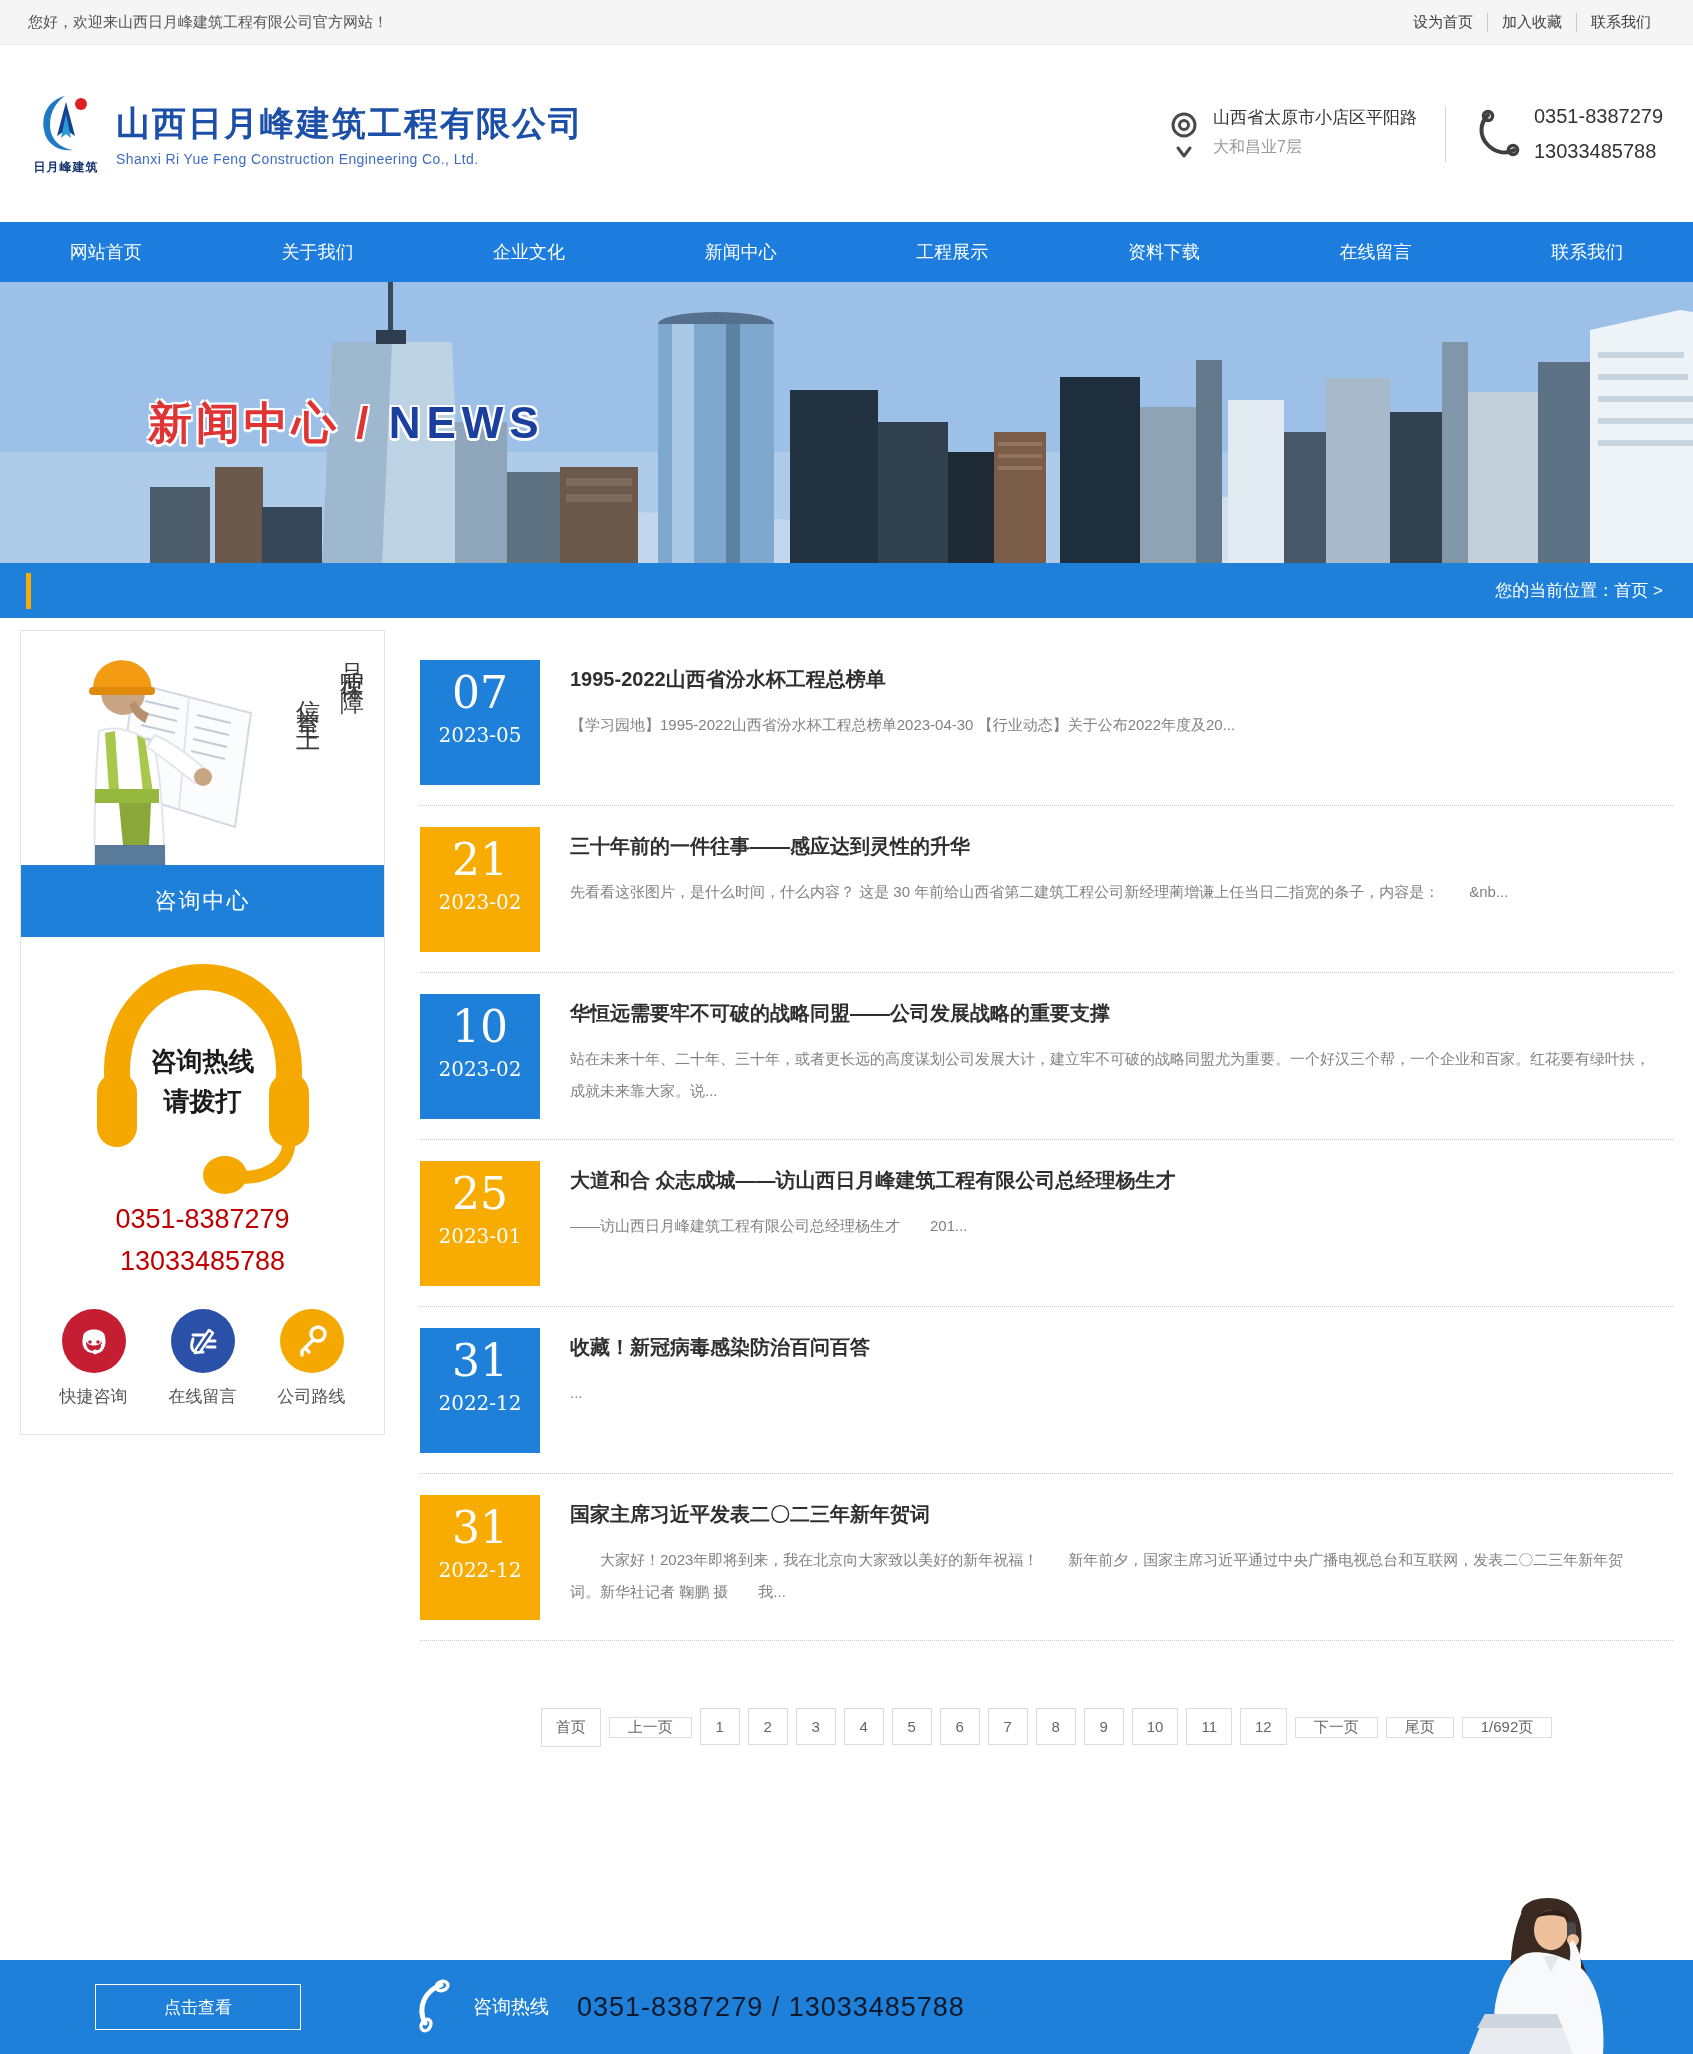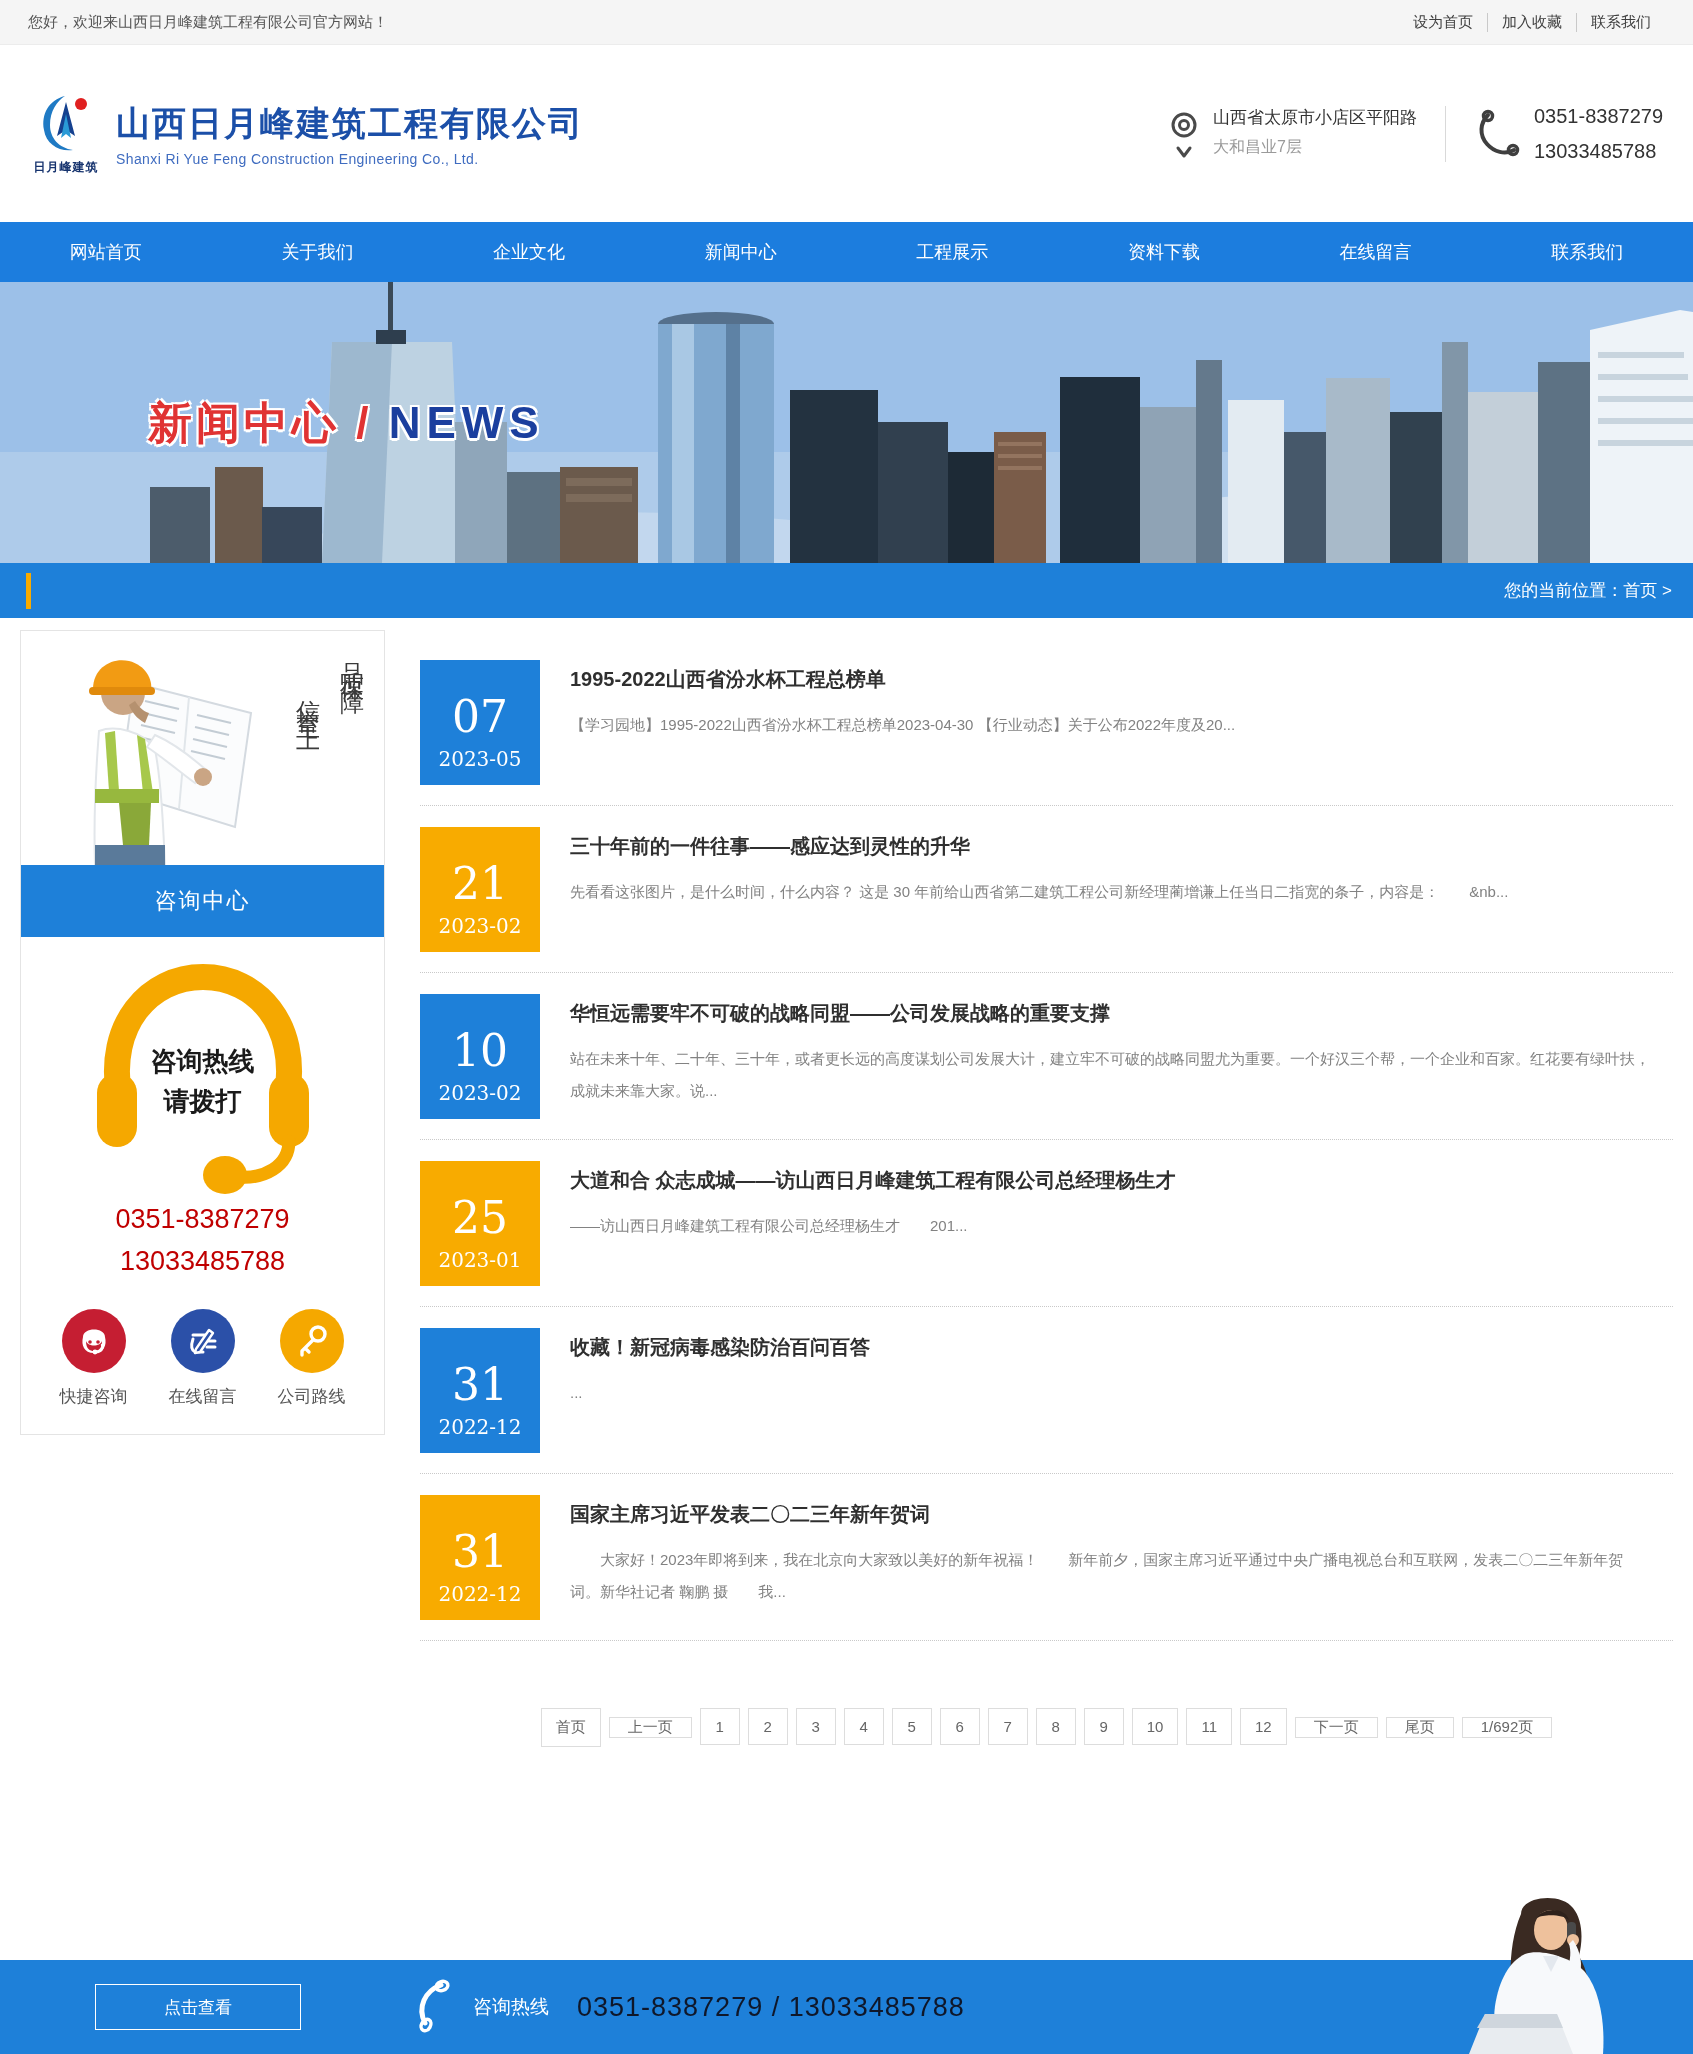--- a/index.html
+++ b/index.html
@@ -51,21 +51,21 @@
   .banner-title {
     position:absolute; left:148px; top:112px; font-size:44px; font-weight:bold;
     letter-spacing:4px; white-space:nowrap;
     text-shadow:-2px -2px 0 #fff, 2px -2px 0 #fff, -2px 2px 0 #fff, 2px 2px 0 #fff, 0 3px 0 #fff;
   }
   .banner-title .cn, .banner-title .sep { color:#e03333; }
   .banner-title .en { color:#1b3f9e; letter-spacing:6px; }
   
   .crumbbar { height:55px; background:#1e80d9; display:flex; align-items:center; position:relative; }
   .crumb-accent { position:absolute; left:26px; top:10px; width:5px; height:36px; background:#f8ab00; }
-  .crumb-text { margin-left:auto; padding-right:21px; color:#fff; font-size:17px; cursor:pointer; }
+  .crumb-text { margin-left:auto; padding-right:30px; color:#fff; font-size:17px; cursor:pointer; }
   
   .main { display:flex; padding:12px 20px 0; min-height:1248px; align-items:flex-start; }
   
   .sidebar { width:365px; flex-shrink:0; border:1px solid #e4e4e4; background:#fff; padding-bottom:26px; }
   .side-hero { height:234px; position:relative; background:#fff; overflow:hidden; }
   .slogan { position:absolute; writing-mode:vertical-rl; font-size:24px; color:#3a3a3a; letter-spacing:9px; }
   .slogan-right { right:16px; top:12px; }
   .slogan-left { right:60px; top:50px; }
   .side-consult {
     height:72px; background:#1e80d9; color:#fff; font-size:22px;
@@ -85,21 +85,21 @@
   .quick-label { font-size:17px; color:#555; margin-top:12px; }
   
   .news-col { margin-left:35px; flex:1; padding-top:30px; }
   .news-item { display:flex; padding-bottom:20px; margin-bottom:21px; border-bottom:1px dotted #c9c9c9; }
   .date-box {
     width:120px; height:125px; flex-shrink:0; color:#fff; text-align:center;
     font-family:"DejaVu Serif", serif;
   }
   .news-item:nth-child(odd) .date-box { background:#1e80d9; }
   .news-item:nth-child(even) .date-box { background:#f8ab00; }
-  .date-day { font-size:44px; margin-top:32px; line-height:1.15; }
+  .date-day { font-size:44px; margin-top:8px; line-height:1.15; }
   .date-ym { font-size:20px; margin-top:4px; }
   .news-body { margin-left:30px; padding-top:6px; min-height:125px; }
   .news-title { font-size:20px; font-weight:bold; color:#2f2f2f; text-decoration:none; display:inline-block; cursor:pointer; }
   .news-summary { margin-top:16px; font-size:15px; color:#828282; line-height:2.1; max-width:1080px; }
   
   .pager { text-align:center; margin-top:40px; font-size:0; }
   .pager a {
     display:inline-block; border:1px solid #ddd; background:#fff; color:#666;
     font-size:15px; padding:9px 14px; margin:0 4px; text-decoration:none; cursor:pointer; min-width:40px;
   }

